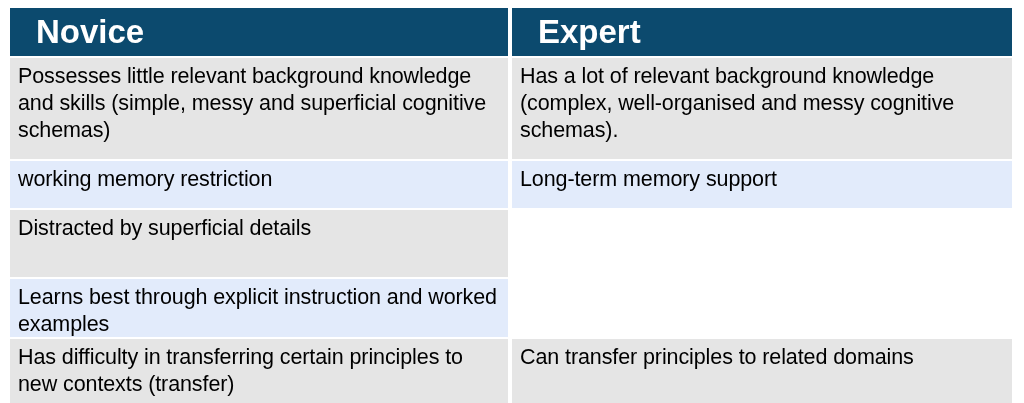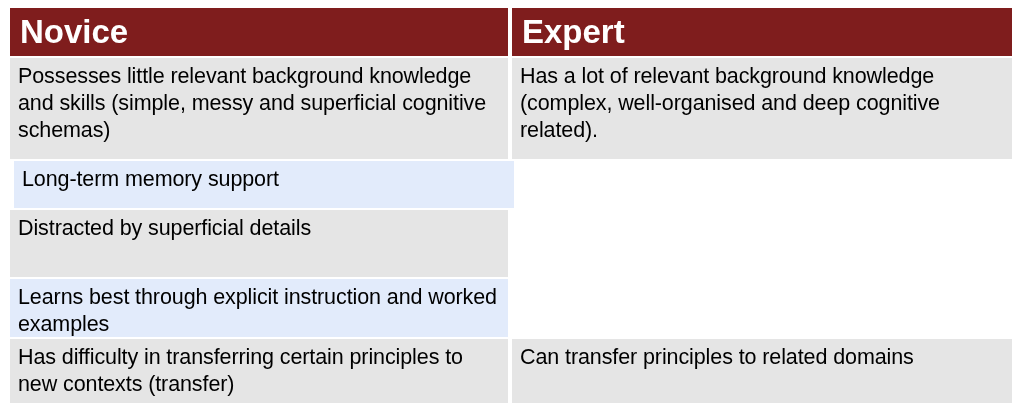--- a/index.html
+++ b/index.html
@@ -28,27 +28,27 @@
     width: 100%;
   }
 
   
   .header-row {
     display: flex;
     width: 100%;
     height: 48px;
   }
   .header-cell {
-    background: #7f1d1d;
+    background: #0c4a6e;
     color: #ffffff;
     font-size: 33px;
     font-weight: bold;
     line-height: 48px;
     letter-spacing: 0px;
-    padding: 0 0 0 10px;
+    padding: 0 0 0 26px;
     box-sizing: border-box;
     overflow: hidden;
     white-space: nowrap;
   }
   .col-left  { width: 498px; flex: 0 0 498px; }
   .col-right { width: 500px; flex: 0 0 500px; }
   .col-gap   { width: 4px;  flex: 0 0 4px; background: #ffffff; }
 
   
   .row {
@@ -86,24 +86,25 @@
 
     <div class="header-row">
       <div class="header-cell col-left">Novice</div>
       <div class="col-gap"></div>
       <div class="header-cell col-right">Expert</div>
     </div>
 
     <div class="row row-odd r1">
       <div class="cell col-left">Possesses little relevant background knowledge and skills (simple, messy and superficial cognitive schemas)</div>
       <div class="col-gap"></div>
-      <div class="cell col-right">Has a lot of relevant background knowledge (complex, well-organised and deep cognitive related).</div>
+      <div class="cell col-right">Has a lot of relevant background knowledge (complex, well-organised and messy cognitive schemas).</div>
     </div>
 
     <div class="row row-even r2">
+      <div class="cell col-left">working memory restriction</div>
       <div class="col-gap"></div>
       <div class="cell col-right">Long-term memory support</div>
     </div>
 
     <div class="row row-odd r3">
       <div class="cell col-left">Distracted by superficial details</div>
       <div class="col-gap"></div>
     </div>
 
     <div class="row row-even r4">

